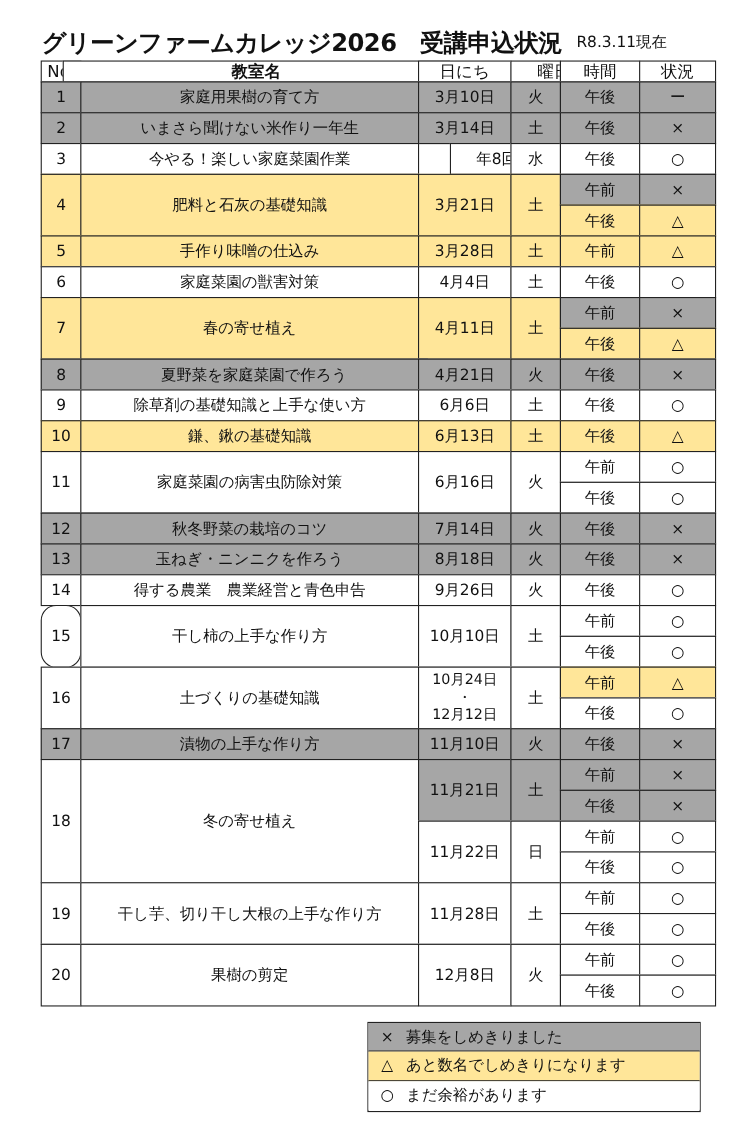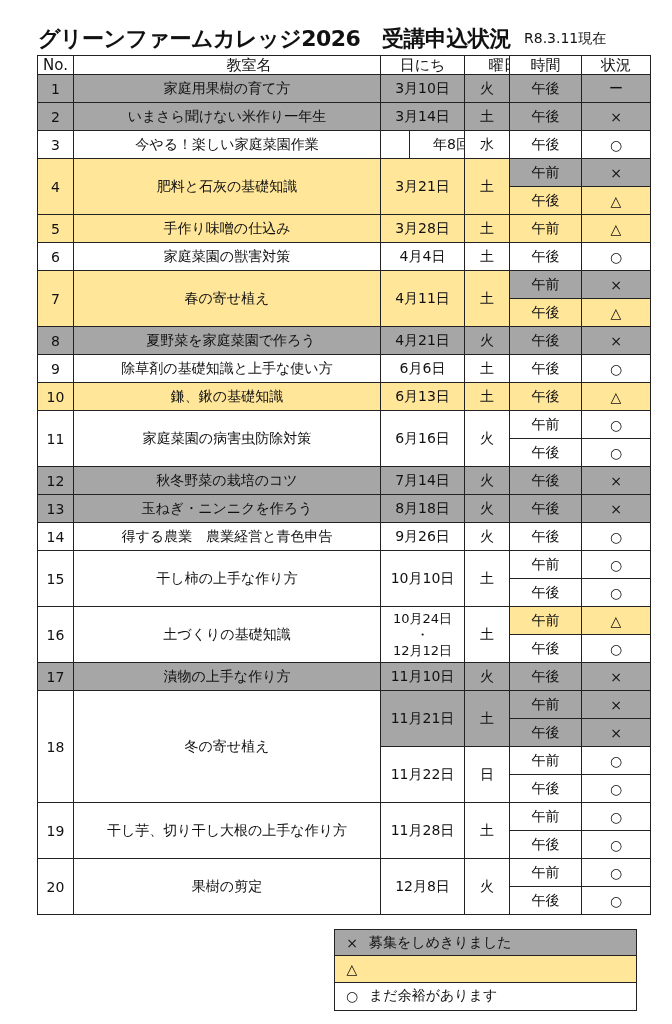--- a/index.html
+++ b/index.html
@@ -18,21 +18,21 @@
   .stack{display:flex;flex-direction:column;align-items:center;line-height:16px;font-size:13px;}
 </style>
 </head>
 <body>
 
 <div class="title">グリーンファームカレッジ2026　受講申込状況</div>
 <div class="asof">R8.3.11現在</div>
 
 <div id="tbl">
     <div class="cell w hdr" style="left: 38px; top: 56px; width: 37px; height: 20px;">No.</div>
-    <div class="cell w hdr" style="left: 74px; top: 56px; width: 352px; height: 20px;">教室名</div>
+    <div class="cell w hdr" style="left: 58px; top: 56px; width: 352px; height: 20px; font-weight: bold;">教室名</div>
     <div class="cell w hdr" style="left: 381px; top: 56px; width: 85px; height: 20px;">日にち</div>
     <div class="cell w hdr" style="left: 465px; top: 56px; width: 46px; height: 20px; padding-left: 33px;">曜日</div>
     <div class="cell w hdr" style="left: 510px; top: 56px; width: 73px; height: 20px;">時間</div>
     <div class="cell w hdr" style="left: 582px; top: 56px; width: 70px; height: 20px;">状況</div>
     <div class="cell g" style="left: 38px; top: 75px; width: 37px; height: 29px;">1</div>
     <div class="cell g" style="left: 74px; top: 75px; width: 308px; height: 29px;">家庭用果樹の育て方</div>
     <div class="cell g" style="left: 381px; top: 75px; width: 85px; height: 29px;">3月10日</div>
     <div class="cell g" style="left: 465px; top: 75px; width: 46px; height: 29px;">火</div>
     <div class="cell g" style="left: 510px; top: 75px; width: 73px; height: 29px;">午後</div>
     <div class="cell g" style="left: 582px; top: 75px; width: 70px; height: 29px;">ー</div>
@@ -113,21 +113,21 @@
     <div class="cell g" style="left: 381px; top: 495px; width: 85px; height: 29px;">8月18日</div>
     <div class="cell g" style="left: 465px; top: 495px; width: 46px; height: 29px;">火</div>
     <div class="cell g" style="left: 510px; top: 495px; width: 73px; height: 29px;">午後</div>
     <div class="cell g" style="left: 582px; top: 495px; width: 70px; height: 29px;">×</div>
     <div class="cell w" style="left: 38px; top: 523px; width: 37px; height: 29px;">14</div>
     <div class="cell w" style="left: 74px; top: 523px; width: 308px; height: 29px;">得する農業　農業経営と青色申告</div>
     <div class="cell w" style="left: 381px; top: 523px; width: 85px; height: 29px;">9月26日</div>
     <div class="cell w" style="left: 465px; top: 523px; width: 46px; height: 29px;">火</div>
     <div class="cell w" style="left: 510px; top: 523px; width: 73px; height: 29px;">午後</div>
     <div class="cell w" style="left: 582px; top: 523px; width: 70px; height: 29px;">○</div>
-    <div class="cell w" style="left: 38px; top: 551px; width: 37px; height: 57px;">15</div>
+    <div class="cell w" style="left: 38px; top: 551px; width: 37px; height: 57px; border-radius: 14px;">15</div>
     <div class="cell w" style="left: 74px; top: 551px; width: 308px; height: 57px;">干し柿の上手な作り方</div>
     <div class="cell w" style="left: 381px; top: 551px; width: 85px; height: 57px;">10月10日</div>
     <div class="cell w" style="left: 465px; top: 551px; width: 46px; height: 57px;">土</div>
     <div class="cell w" style="left: 510px; top: 551px; width: 73px; height: 29px;">午前</div>
     <div class="cell w" style="left: 582px; top: 551px; width: 70px; height: 29px;">○</div>
     <div class="cell w" style="left: 510px; top: 579px; width: 73px; height: 29px;">午後</div>
     <div class="cell w" style="left: 582px; top: 579px; width: 70px; height: 29px;">○</div>
     <div class="cell w" style="left: 38px; top: 607px; width: 37px; height: 57px;">16</div>
     <div class="cell w" style="left: 74px; top: 607px; width: 308px; height: 57px;">土づくりの基礎知識</div>
     <div class="cell w" style="left: 381px; top: 607px; width: 85px; height: 57px;">
@@ -180,18 +180,19 @@
     <div class="cell w" style="left: 582px; top: 887px; width: 70px; height: 29px;">○</div>
   </div>
 
 <div class="legend">
   <div class="lrow g">
     <span class="lsym">×</span>
     <span>募集をしめきりました</span>
   </div>
   <div class="lrow y">
     <span class="lsym">△</span>
+    <span>あと数名でしめきりになります</span>
   </div>
   <div class="lrow w">
     <span class="lsym">○</span>
     <span>まだ余裕があります</span>
   </div>
 </div>
 
 </body></html>

